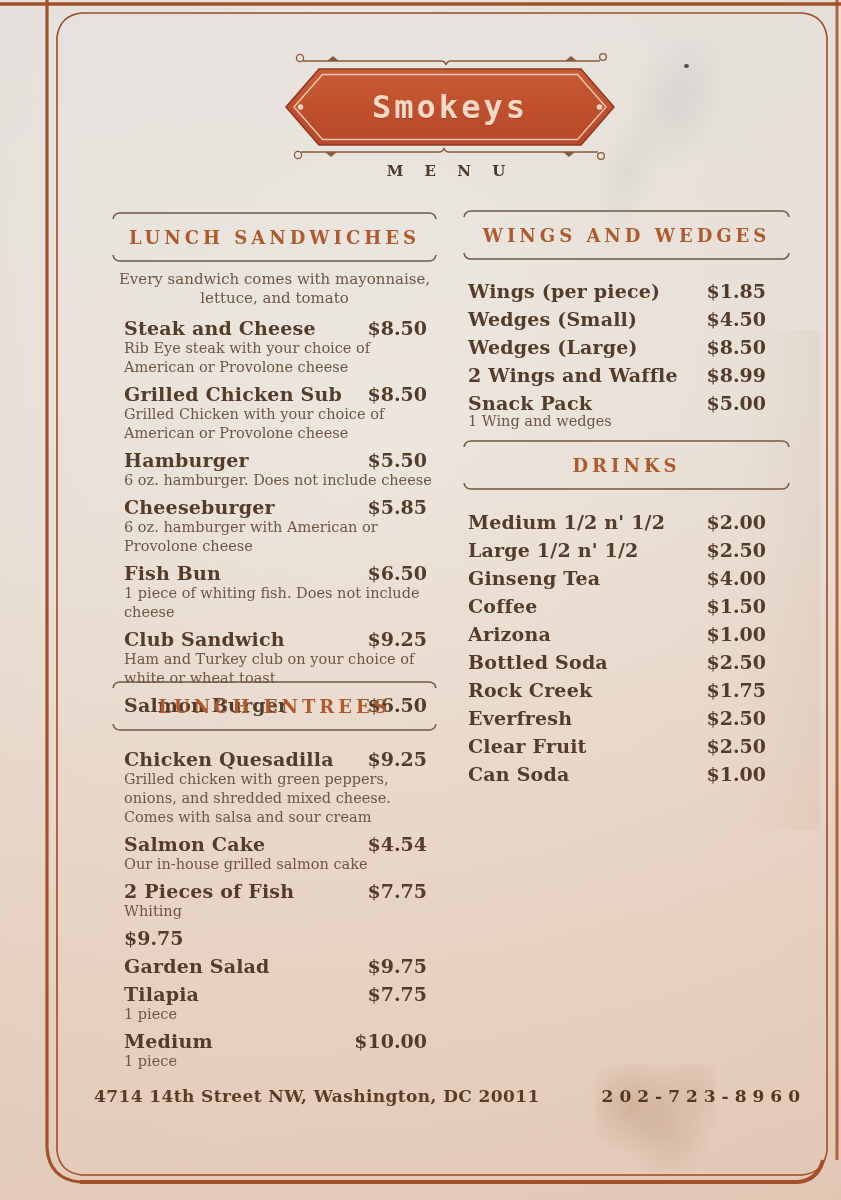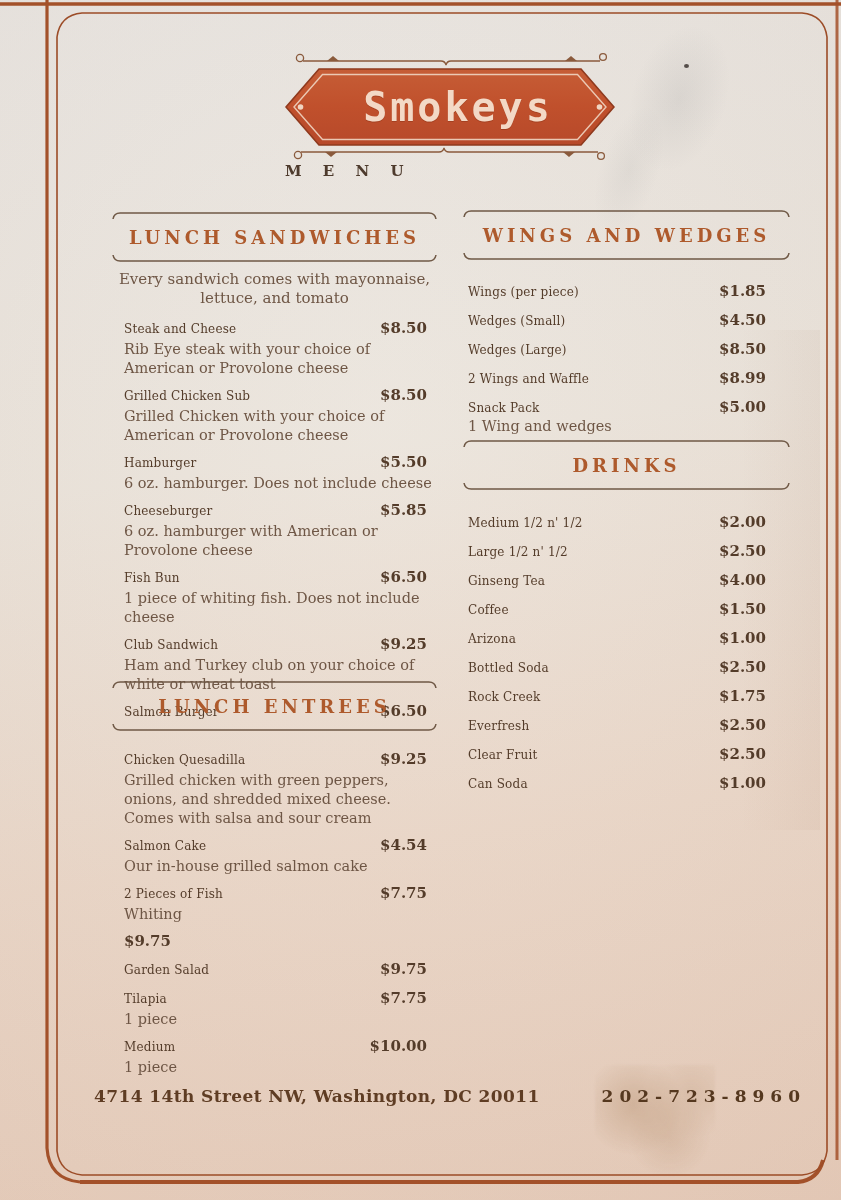--- a/index.html
+++ b/index.html
@@ -23,32 +23,32 @@
     filter:blur(1px);}
   .stain-dot{left:684px;top:64px;width:5px;height:4px;border-radius:50%;background:#3c3430;opacity:.85;}
   .stain-smudge{left:740px;top:330px;width:80px;height:500px;
     background:linear-gradient(90deg, transparent, rgba(150,100,70,0.06));}
 
   svg{display:block;}
   .frame{position:absolute;left:0;top:0;}
 
   .banner{position:absolute;left:285px;top:68px;width:330px;height:78px;}
   .banner-text{
-    position:absolute;left:8px;top:0;width:100%;height:100%;
+    position:absolute;left:0;top:0;width:100%;height:100%;
     display:flex;align-items:center;justify-content:center;
     font-family:"DejaVu Sans Mono",monospace;font-weight:bold;
-    font-size:40px;letter-spacing:3px;color:#f3d9c6;
+    font-size:32px;letter-spacing:3px;color:#f3d9c6;
     text-shadow:0 1px 0 rgba(120,40,15,.35);
   }
   .flourish{position:absolute;width:322px;height:16px;}
   .flourish-top{left:291px;top:50px;}
   .flourish-bottom{left:289px;top:147px;transform:scaleY(-1);}
 
   .menu-label{
-    position:absolute;left:285px;top:162px;width:330px;
+    position:absolute;left:285px;top:162px;width:330px;text-align:center;
     font-size:15px;font-weight:bold;letter-spacing:8px;color:#4e3b2d;
   }
 
   .section{position:absolute;}
   .sec-sandwiches{left:112px;top:211px;width:325px;}
   .sec-entrees   {left:112px;top:680px;width:325px;}
   .sec-wings     {left:463px;top:209px;width:327px;}
   .sec-drinks    {left:463px;top:439px;width:327px;}
 
   .divider{width:100%;height:9px;}
@@ -63,22 +63,22 @@
   }
   .items{margin-top:20px;}
   .sec-sandwiches .items{margin-top:10px;}
   .sec-entrees .items{margin-top:17px;}
   .sec-drinks .items{margin-top:21px;}
 
   .item{margin-bottom:7px;}
   .item-line{display:flex;justify-content:space-between;align-items:baseline;}
   .sec-sandwiches .item-line,.sec-entrees .item-line{padding-left:12px;padding-right:10px;}
   .sec-wings .item-line,.sec-drinks .item-line{padding-left:5px;padding-right:24px;}
-  .item-name{font-size:12px;line-height:21px;font-weight:normal;color:#543c2a;letter-spacing:.2px;}
-  .item-price{font-size:15px;line-height:21px;font-weight:bold;color:#543c2a;}
+  .item-name{font-size:19px;line-height:21px;font-weight:bold;color:#543c2a;letter-spacing:.2px;}
+  .item-price{font-size:19px;line-height:21px;font-weight:bold;color:#543c2a;}
   .item-desc{
     font-size:14.5px;line-height:19px;color:#6e5645;max-width:318px;
   }
   .sec-sandwiches .item-desc,.sec-entrees .item-desc{padding-left:12px;}
   .sec-wings .item-desc,.sec-drinks .item-desc{padding-left:5px;margin-top:-2px;}
 
   .footer{
     position:absolute;left:90px;top:1086px;width:716px;
     display:flex;justify-content:space-between;align-items:baseline;
   }

